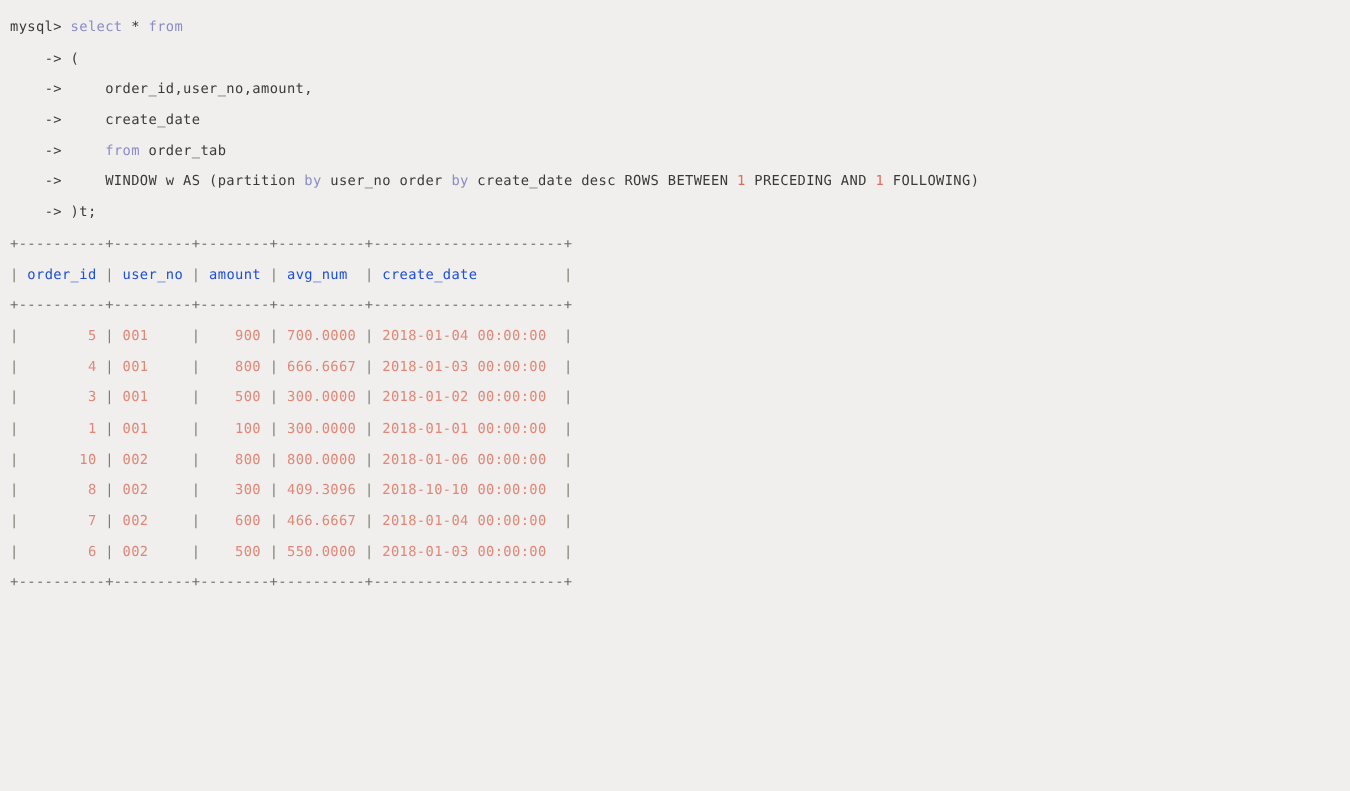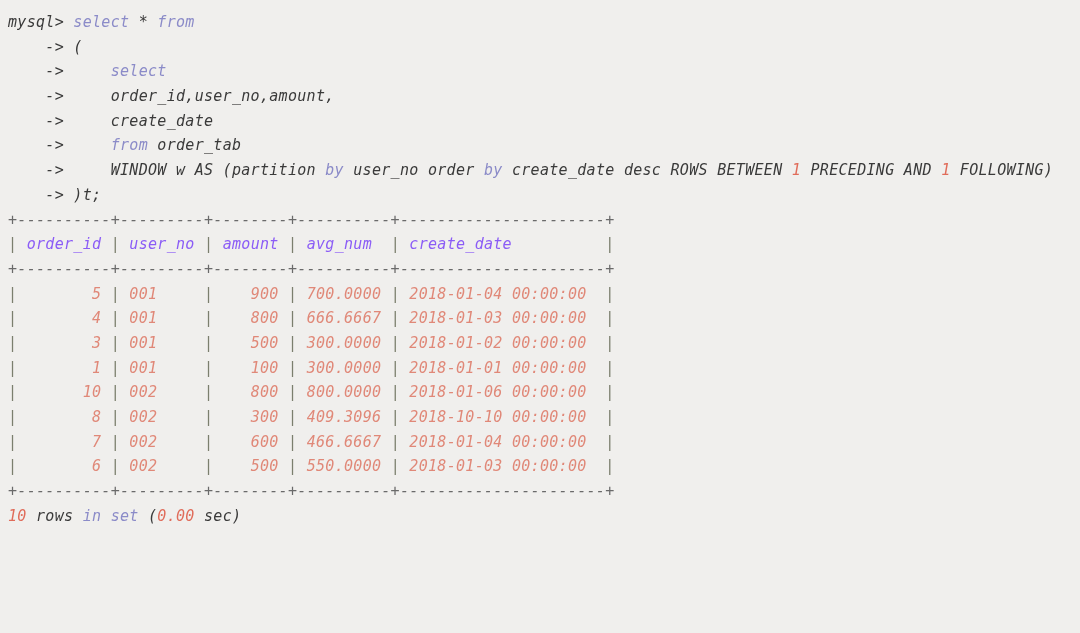--- a/index.html
+++ b/index.html
@@ -16,52 +16,49 @@
   #terminal {
     width: 1080px;
     height: 633px;
     background: #f0efed;
     padding: 10px 0 0 8px;
     box-sizing: border-box;
   }
   .line {
     height: 24.7px;
     line-height: 24.7px;
-    font-size: 15px;
+    font-size: 11px;
     letter-spacing: 0.3px;
     white-space: pre;
     color: #3a3a3a;
-    font-style: italic;
   }
   .kw       { color: #8b8bc8; }
   .num      { color: #e06c5a; }
   .val      { color: #e08878; }
   .plain    { color: #3a3a3a; }
   .rule     { color: #6a6a6a; }
   .bar      { color: #7b7f6e; }
-  .hdr      { color: #8b5cf6; }
+  .hdr      { color: #1d4ed8; }
 </style>
 </head>
 <body>
 
 <div id="terminal">
     <div class="line"><span class="plain">mysql&gt;</span><span class="plain"> </span><span class="kw">select</span><span class="plain"> * </span><span class="kw">from</span></div>
     <div class="line"><span class="plain">    </span><span class="plain">-&gt;</span><span class="plain"> (</span></div>
-    <div class="line"><span class="plain">    </span><span class="plain">-&gt;</span><span class="plain">     </span><span class="kw">select</span></div>
     <div class="line"><span class="plain">    </span><span class="plain">-&gt;</span><span class="plain">     order_id,user_no,amount,</span></div>
     <div class="line"><span class="plain">    </span><span class="plain">-&gt;</span><span class="plain">     create_date</span></div>
     <div class="line"><span class="plain">    </span><span class="plain">-&gt;</span><span class="plain">     </span><span class="kw">from</span><span class="plain"> order_tab</span></div>
     <div class="line"><span class="plain">    </span><span class="plain">-&gt;</span><span class="plain">     WINDOW w AS (partition </span><span class="kw">by</span><span class="plain"> user_no order </span><span class="kw">by</span><span class="plain"> create_date desc ROWS BETWEEN </span><span class="num">1</span><span class="plain"> PRECEDING AND </span><span class="num">1</span><span class="plain"> FOLLOWING)</span></div>
     <div class="line"><span class="plain">    </span><span class="plain">-&gt;</span><span class="plain"> )t;</span></div>
     <div class="line"><span class="rule">+----------+---------+--------+----------+----------------------+</span></div>
     <div class="line"><span class="bar">|</span><span class="hdr"> order_id </span><span class="bar">|</span><span class="hdr"> user_no </span><span class="bar">|</span><span class="hdr"> amount </span><span class="bar">|</span><span class="hdr"> avg_num  </span><span class="bar">|</span><span class="hdr"> create_date          </span><span class="bar">|</span></div>
     <div class="line"><span class="rule">+----------+---------+--------+----------+----------------------+</span></div>
     <div class="line"><span class="bar">|</span><span class="val">        5 </span><span class="bar">|</span><span class="val"> 001     </span><span class="bar">|</span><span class="val">    900 </span><span class="bar">|</span><span class="val"> 700.0000 </span><span class="bar">|</span><span class="val"> 2018-01-04 00:00:00  </span><span class="bar">|</span></div>
     <div class="line"><span class="bar">|</span><span class="val">        4 </span><span class="bar">|</span><span class="val"> 001     </span><span class="bar">|</span><span class="val">    800 </span><span class="bar">|</span><span class="val"> 666.6667 </span><span class="bar">|</span><span class="val"> 2018-01-03 00:00:00  </span><span class="bar">|</span></div>
     <div class="line"><span class="bar">|</span><span class="val">        3 </span><span class="bar">|</span><span class="val"> 001     </span><span class="bar">|</span><span class="val">    500 </span><span class="bar">|</span><span class="val"> 300.0000 </span><span class="bar">|</span><span class="val"> 2018-01-02 00:00:00  </span><span class="bar">|</span></div>
     <div class="line"><span class="bar">|</span><span class="val">        1 </span><span class="bar">|</span><span class="val"> 001     </span><span class="bar">|</span><span class="val">    100 </span><span class="bar">|</span><span class="val"> 300.0000 </span><span class="bar">|</span><span class="val"> 2018-01-01 00:00:00  </span><span class="bar">|</span></div>
     <div class="line"><span class="bar">|</span><span class="val">       10 </span><span class="bar">|</span><span class="val"> 002     </span><span class="bar">|</span><span class="val">    800 </span><span class="bar">|</span><span class="val"> 800.0000 </span><span class="bar">|</span><span class="val"> 2018-01-06 00:00:00  </span><span class="bar">|</span></div>
     <div class="line"><span class="bar">|</span><span class="val">        8 </span><span class="bar">|</span><span class="val"> 002     </span><span class="bar">|</span><span class="val">    300 </span><span class="bar">|</span><span class="val"> 409.3096 </span><span class="bar">|</span><span class="val"> 2018-10-10 00:00:00  </span><span class="bar">|</span></div>
     <div class="line"><span class="bar">|</span><span class="val">        7 </span><span class="bar">|</span><span class="val"> 002     </span><span class="bar">|</span><span class="val">    600 </span><span class="bar">|</span><span class="val"> 466.6667 </span><span class="bar">|</span><span class="val"> 2018-01-04 00:00:00  </span><span class="bar">|</span></div>
     <div class="line"><span class="bar">|</span><span class="val">        6 </span><span class="bar">|</span><span class="val"> 002     </span><span class="bar">|</span><span class="val">    500 </span><span class="bar">|</span><span class="val"> 550.0000 </span><span class="bar">|</span><span class="val"> 2018-01-03 00:00:00  </span><span class="bar">|</span></div>
     <div class="line"><span class="rule">+----------+---------+--------+----------+----------------------+</span></div>
-    <div class="line"><span class="num">10</span><span class="plain"> rows </span><span class="kw">in set</span><span class="plain"> (</span><span class="num">0.00</span><span class="plain"> sec)</span></div>
   </div>
 
 </body></html>

